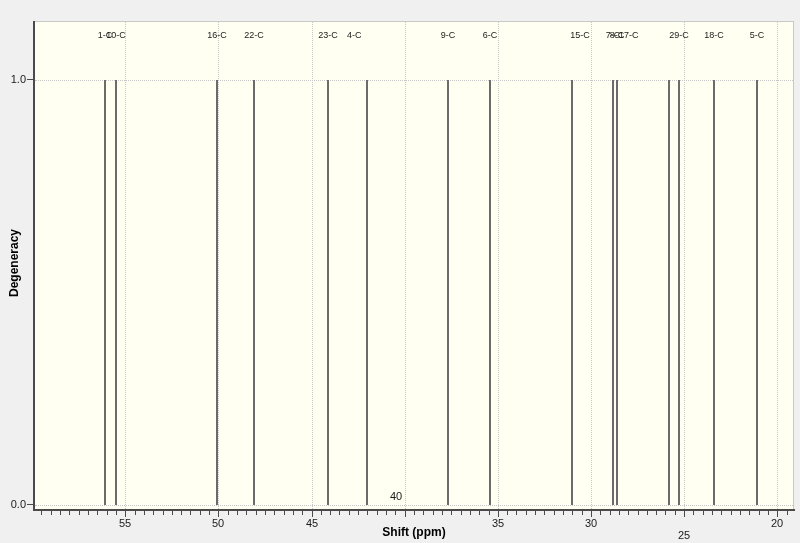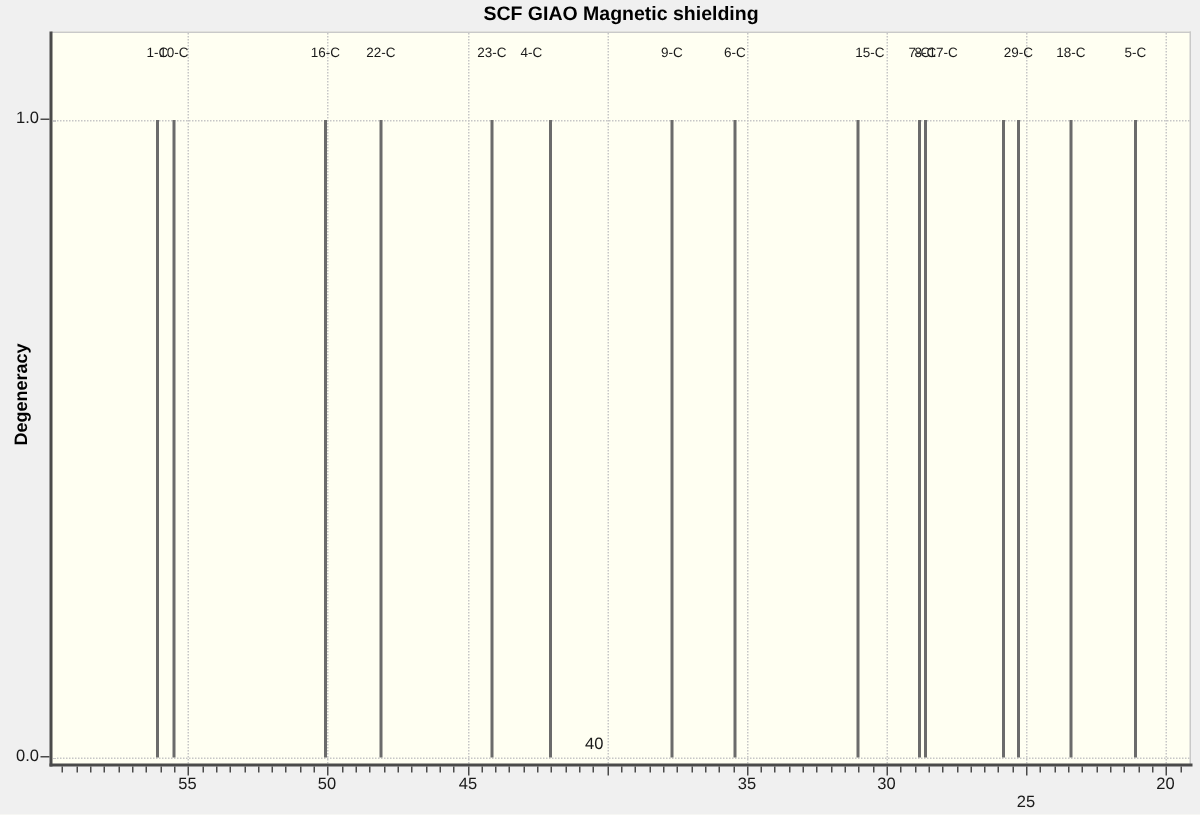--- a/index.html
+++ b/index.html
@@ -22,22 +22,22 @@
   #ylabel{
     position:absolute;left:-36px;top:255px;width:100px;height:16px;line-height:16px;
     text-align:center;transform:rotate(-90deg);
     font-weight:bold;font-size:12px;color:#000;
   }
 </style>
 </head>
 <body>
 
 <div id="screen" style="background: rgb(240, 240, 240);">
-  <div id="title">SCF GIAO Magnetic shielding</div>
   <div id="plot-anchor"></div>
+  <div id="xlabel">Shift (ppm)</div>
   <div id="ylabel">Degeneracy</div>
 <div class="abs" style="left: 34px; top: 21px; width: 760px; height: 489px; background: rgb(255, 255, 242);"></div>
     <div class="abs" style="left: 125px; top: 22px; width: 0px; height: 487px; border-left: 1px dotted rgb(198, 198, 198);"></div>
     <div class="abs" style="left: 218px; top: 22px; width: 0px; height: 487px; border-left: 1px dotted rgb(198, 198, 198);"></div>
     <div class="abs" style="left: 312px; top: 22px; width: 0px; height: 487px; border-left: 1px dotted rgb(198, 198, 198);"></div>
     <div class="abs" style="left: 405px; top: 22px; width: 0px; height: 487px; border-left: 1px dotted rgb(198, 198, 198);"></div>
     <div class="abs" style="left: 498px; top: 22px; width: 0px; height: 487px; border-left: 1px dotted rgb(198, 198, 198);"></div>
     <div class="abs" style="left: 591px; top: 22px; width: 0px; height: 487px; border-left: 1px dotted rgb(198, 198, 198);"></div>
     <div class="abs" style="left: 684px; top: 22px; width: 0px; height: 487px; border-left: 1px dotted rgb(198, 198, 198);"></div>
     <div class="abs" style="left: 777px; top: 22px; width: 0px; height: 487px; border-left: 1px dotted rgb(198, 198, 198);"></div>

